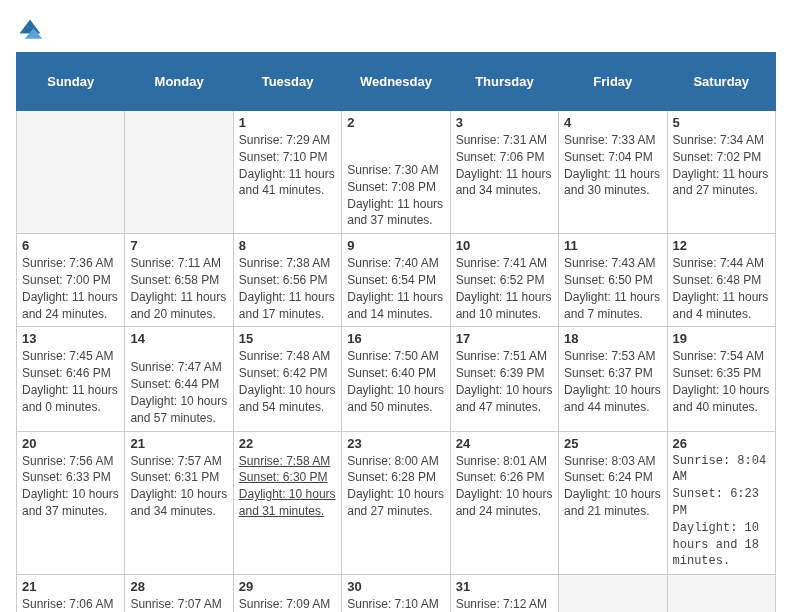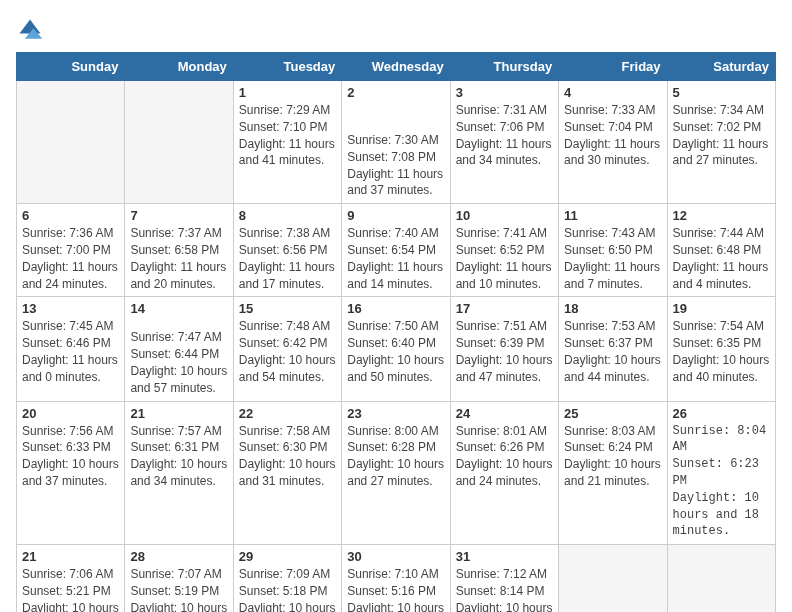--- a/index.html
+++ b/index.html
@@ -53,22 +53,22 @@
       color: #555;
     }
     table {
       width: 100%;
       border-collapse: collapse;
       table-layout: fixed;
     }
     th {
       background-color: #2e6da4;
       color: #fff;
-      text-align: right;
-      padding: 6px 6px;
+      text-align: center;
+      padding: 21px 6px;
       font-size: 13px;
       font-weight: bold;
       border: 1px solid #2e6da4;
     }
     td {
       vertical-align: top;
       border: 1px solid #ccc;
       padding: 4px 5px;
       font-size: 10.5px;
       color: #333;
@@ -163,21 +163,21 @@
       </tr>
       <tr>
         <td>
           <span class="day-num">6</span>
           <div class="day-info" style="white-space: pre-line;">Sunrise: 7:36 AM
 Sunset: 7:00 PM
 Daylight: 11 hours and 24 minutes.</div>
         </td>
         <td>
           <span class="day-num">7</span>
-          <div class="day-info" style="white-space: pre-line;">Sunrise: 7:37 AM
+          <div class="day-info" style="white-space: pre-line;">Sunrise: 7:11 AM
 Sunset: 6:58 PM
 Daylight: 11 hours and 20 minutes.</div>
         </td>
         <td>
           <span class="day-num">8</span>
           <div class="day-info" style="white-space: pre-line;">Sunrise: 7:38 AM
 Sunset: 6:56 PM
 Daylight: 11 hours and 17 minutes.</div>
         </td>
         <td>
@@ -257,21 +257,21 @@
 Daylight: 10 hours and 37 minutes.</div>
         </td>
         <td>
           <span class="day-num">21</span>
           <div class="day-info" style="white-space: pre-line;">Sunrise: 7:57 AM
 Sunset: 6:31 PM
 Daylight: 10 hours and 34 minutes.</div>
         </td>
         <td>
           <span class="day-num">22</span>
-          <div class="day-info" style="white-space: pre-line;">Sunrise: 7:58 AM
+          <div class="day-info" style="white-space: pre-line; text-decoration: underline;">Sunrise: 7:58 AM
 Sunset: 6:30 PM
 Daylight: 10 hours and 31 minutes.</div>
         </td>
         <td>
           <span class="day-num">23</span>
           <div class="day-info" style="white-space: pre-line;">Sunrise: 8:00 AM
 Sunset: 6:28 PM
 Daylight: 10 hours and 27 minutes.</div>
         </td>
         <td>

